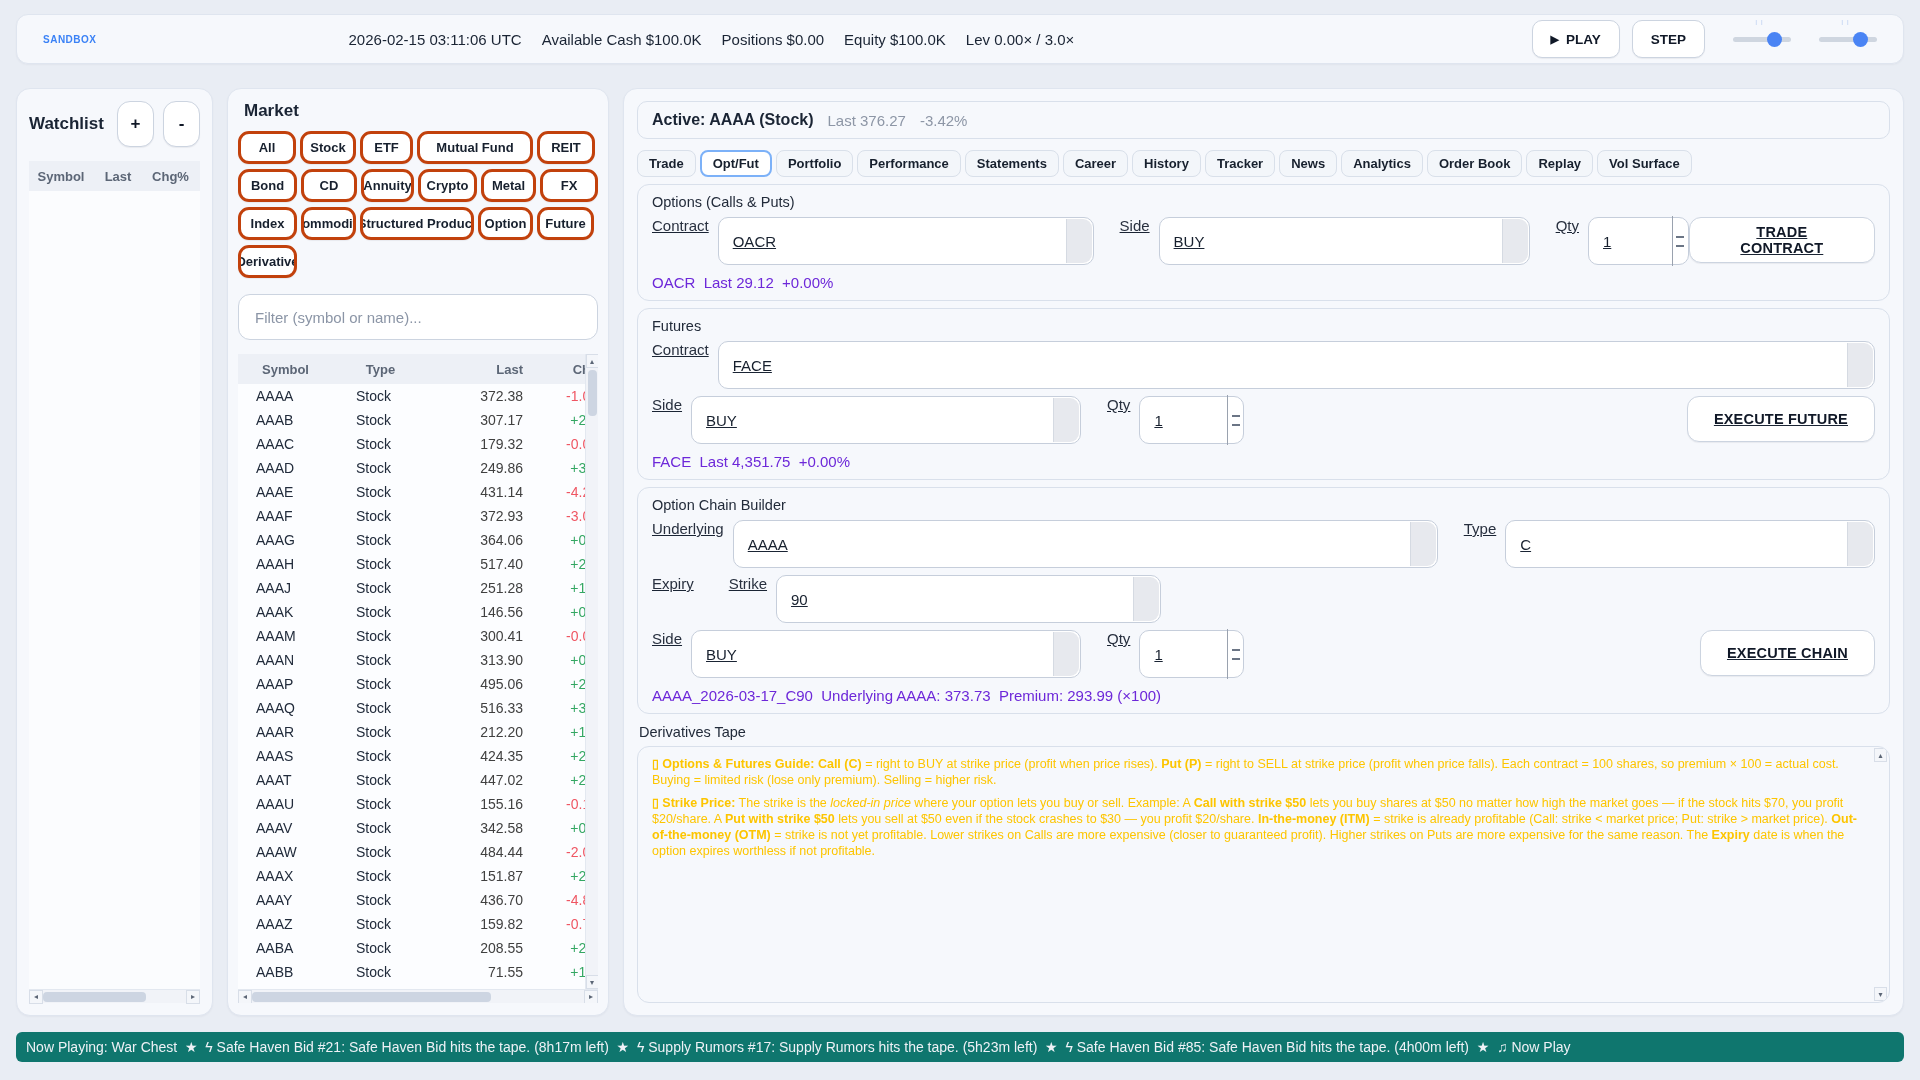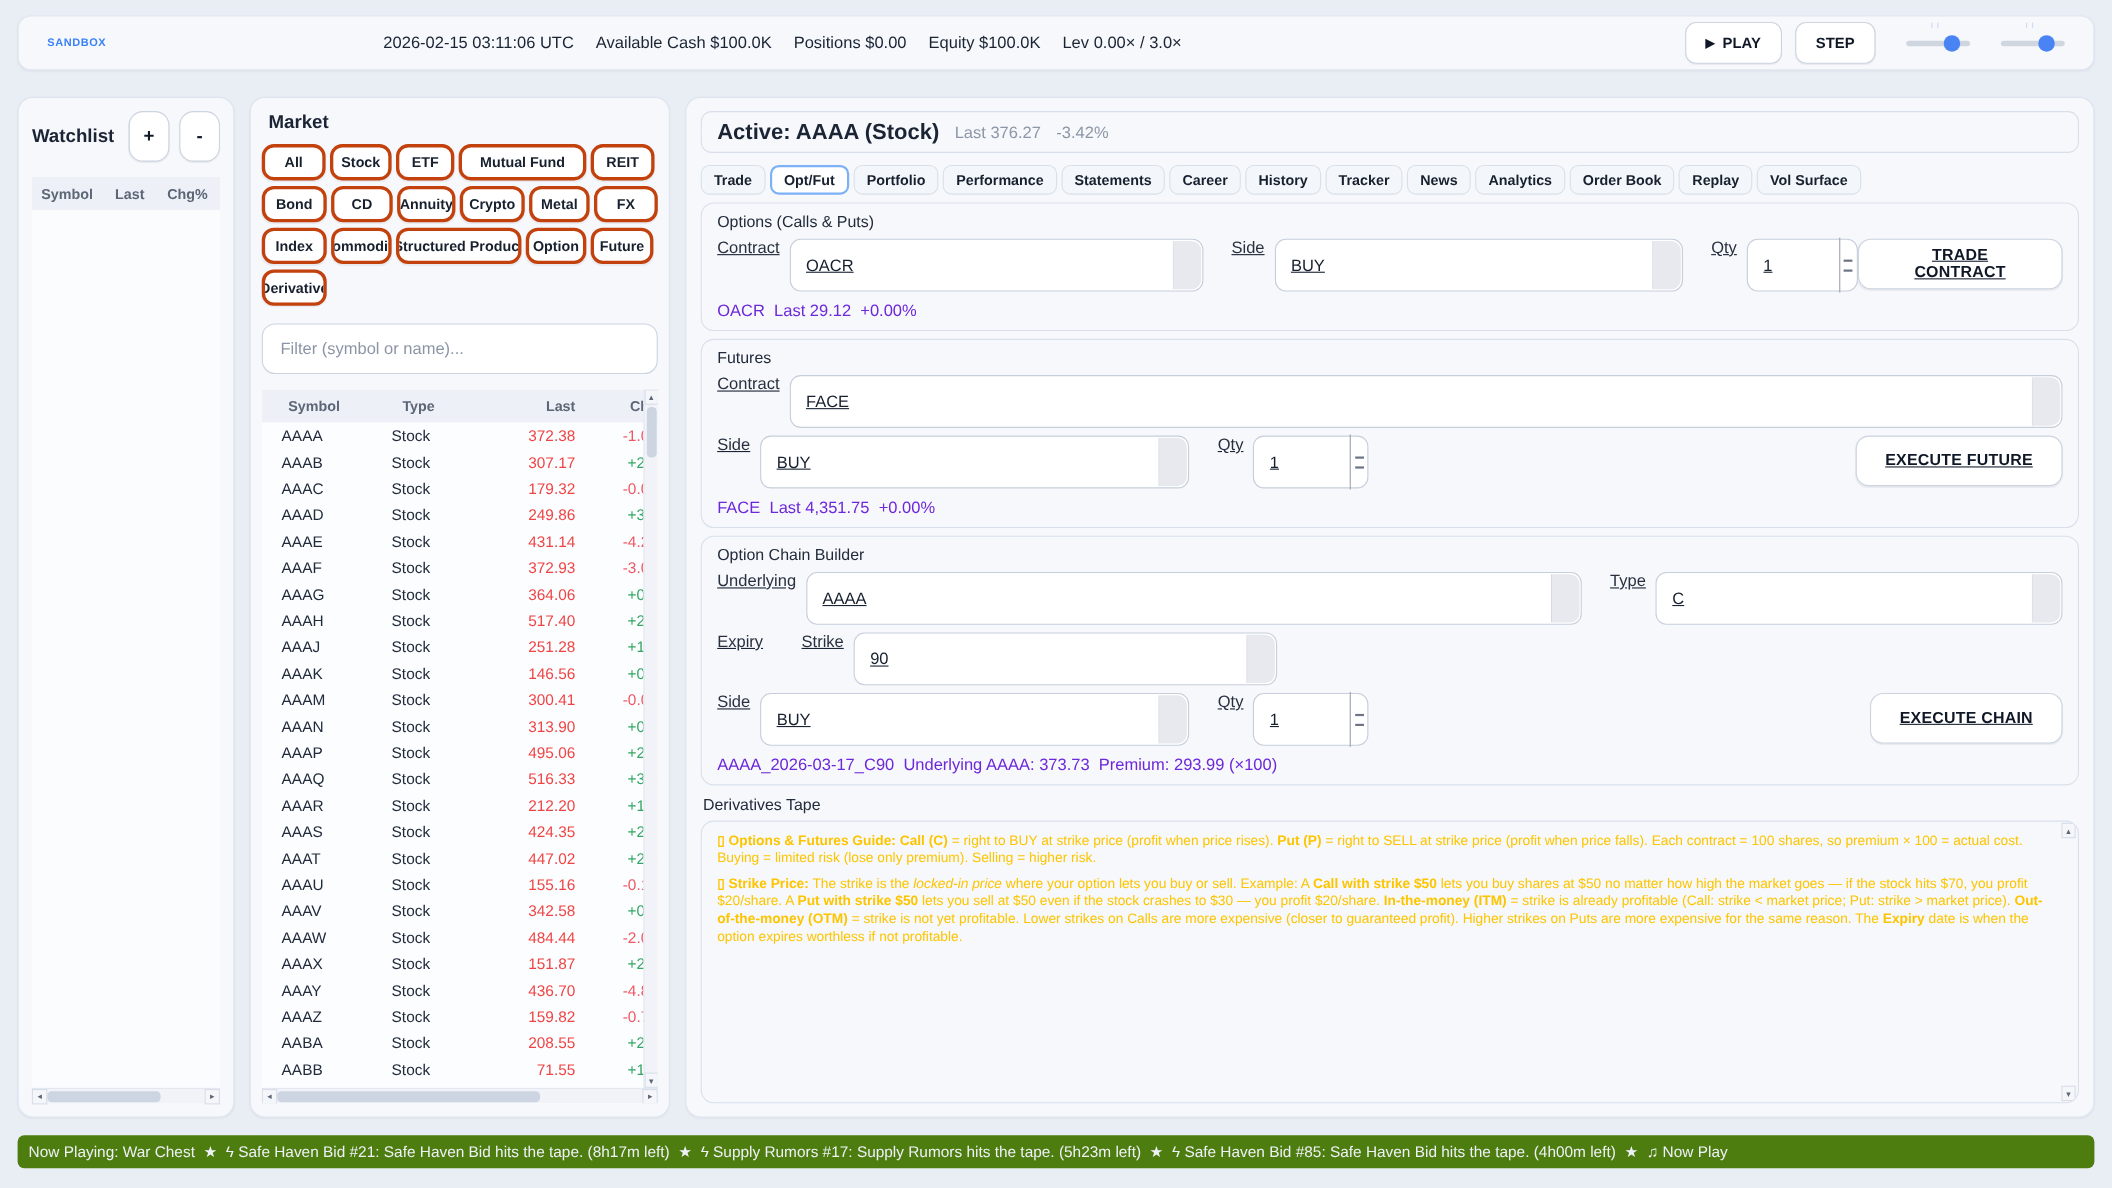--- a/index.html
+++ b/index.html
@@ -49,33 +49,33 @@
   .chips .chip:nth-child(16){width:57px} .chips .chip:nth-child(17){width:59px}
   .filter-in { margin-top:16px; width:360px; height:46px; border:1px solid #ccd4e0; border-radius:12px; background:#fff; padding:0 16px; font-size:15px; color:#1a2434; font-family:"Liberation Sans",sans-serif; }
   .filter-in::placeholder { color:#8b95a6; }
   .mkt-table { margin-top:14px; flex:1; position:relative; background:#fcfdff; overflow:hidden; }
   .m-h { display:flex; height:30px; align-items:center; background:#edf0f6; font-size:13px; font-weight:bold; color:#5c6676; }
   .m-h .h1{width:95px;text-align:center;} .m-h .h2{width:95px;text-align:center;} .m-h .h3{width:95px;text-align:right;} .m-h .h4{width:75px;text-align:right;white-space:nowrap;}
   .m-body { overflow:hidden; }
   .mrow { display:flex; height:24px; align-items:center; font-size:14px; cursor:pointer; }
   .c-sym { width:95px; padding-left:18px; color:#212b3b; }
   .c-type { width:95px; padding-left:23px; color:#212b3b; }
-  .c-last { width:95px; text-align:right; color:#ef4444; }
+  .c-last { width:95px; text-align:right; color:#404040; }
   .c-chg { width:75px; text-align:right; white-space:nowrap; overflow:hidden; }
   .up { color:#34a763; } .dn { color:#ef5663; }
   .vscroll { position:absolute; top:0; right:0; bottom:14px; width:13px; background:#f1f3f8; border-left:1px solid #e3e8f0; display:flex; flex-direction:column; align-items:center; }
   .vbtn { width:13px; height:14px; background:#f4f6fa; border:1px solid #d8dee8; font-size:8px; color:#5c6676; display:flex; align-items:center; justify-content:center; cursor:pointer; flex:none; }
   .vthumb { width:9px; height:46px; background:#cdd5e2; border-radius:4px; margin-top:2px; }
   .vspace { flex:1; }
   .mkt-hscroll { position:absolute; left:0; right:0; bottom:0; }
 
   
   .trade { flex:1; padding:12px 13px; display:flex; flex-direction:column; }
   .active-bar { height:38px; border:1px solid #d9e0eb; border-radius:10px; display:flex; align-items:center; padding:0 14px; gap:14px; }
-  .active-title { font-size:20px; font-weight:bold; }
+  .active-title { font-size:16px; font-weight:bold; }
   .active-sub { font-size:15px; color:#8d96a6; white-space:pre; }
   .tabs { display:flex; gap:4px; margin-top:11px; }
   .tab { height:27px; padding:0 11px; background:#f3f6fa; border:1px solid #d9e0ea; border-radius:8px; font-size:13px; font-weight:bold; color:#17202e; display:flex; align-items:center; cursor:pointer; white-space:nowrap; }
   .tab.active { background:#fff; border:2px solid #7cb1f8; }
   .box { border:1px solid #d9e0eb; border-radius:12px; padding:9px 14px 9px 14px; margin-top:7px; }
   .box-title { font-size:14.5px; color:#222b3a; }
   .frow { display:flex; align-items:flex-start; margin-top:7px;text-decoration:underline; }
   .lbl { font-size:15px; color:#28303f; margin-right:9px; white-space:nowrap; }
   .ml { margin-left:26px; }
   .sel { height:48px; background:#fff; border:1px solid #c6cedb; border-radius:10px; position:relative; display:flex; align-items:center; padding:0 36px 0 14px; font-size:15px; color:#17202e; cursor:pointer; }
@@ -90,21 +90,21 @@
 
   
   .tape-label { font-size:14.5px; color:#222b3a; margin:10px 2px 0 2px; }
   .tape-box { border:1px solid #d9e0eb; border-radius:12px; margin-top:6px; flex:1; position:relative; padding:9px 30px 9px 14px; overflow:hidden; }
   .tape-p { font-size:12.5px; line-height:1.28; color:#fdc500; margin-bottom:7px; }
   .tape-p .b { font-weight:bold; }
   .tape-p .i { font-style:italic; }
   .tape-scroll { position:absolute; top:1px; right:1px; bottom:1px; width:15px; display:flex; flex-direction:column; align-items:center; border-radius:0 11px 11px 0; }
 
   
-  .ticker { margin-top:16px; height:30px; background:#4d7c0f; border-radius:6px; display:flex; align-items:center; padding:0 10px; overflow:hidden; }
+  .ticker { margin-top:16px; height:30px; background:#0f766e; border-radius:6px; display:flex; align-items:center; padding:0 10px; overflow:hidden; }
   .ticker span { color:#eef1f6; font-size:14px; white-space:pre; }
 </style>
 </head>
 <body>
 
 <div class="app">
 
   <div class="topbar">
     <span class="brand">SANDBOX</span>
     <div class="tb-center">

